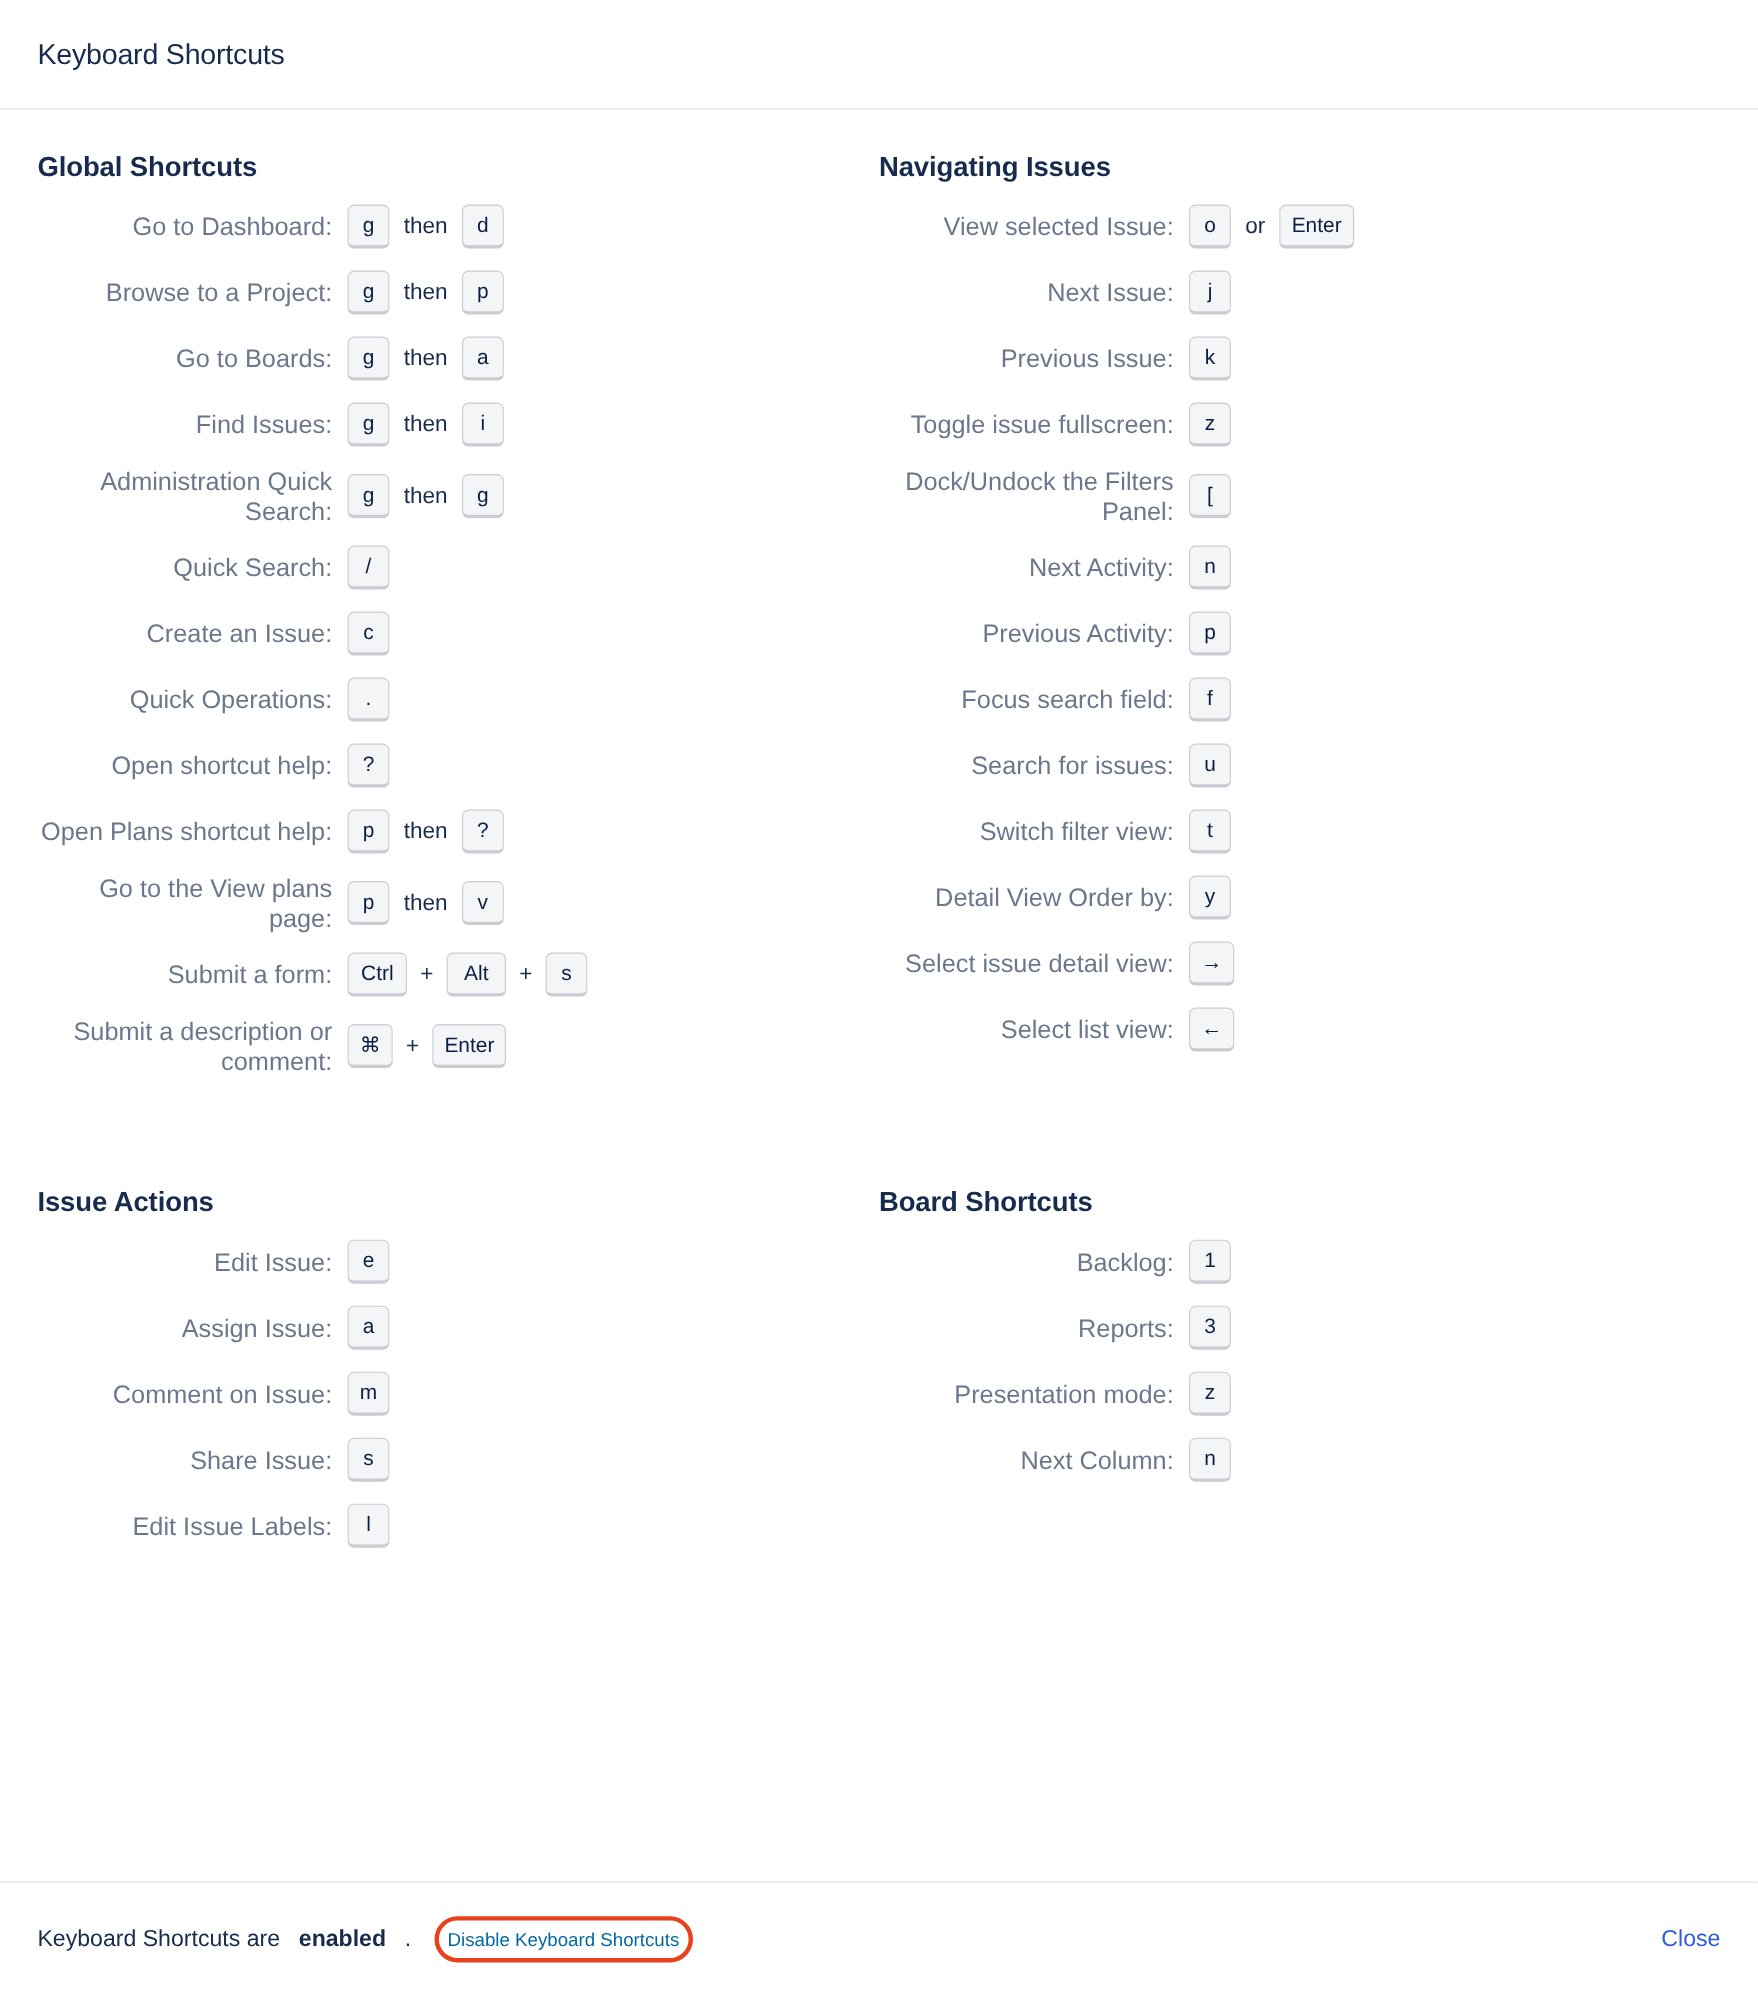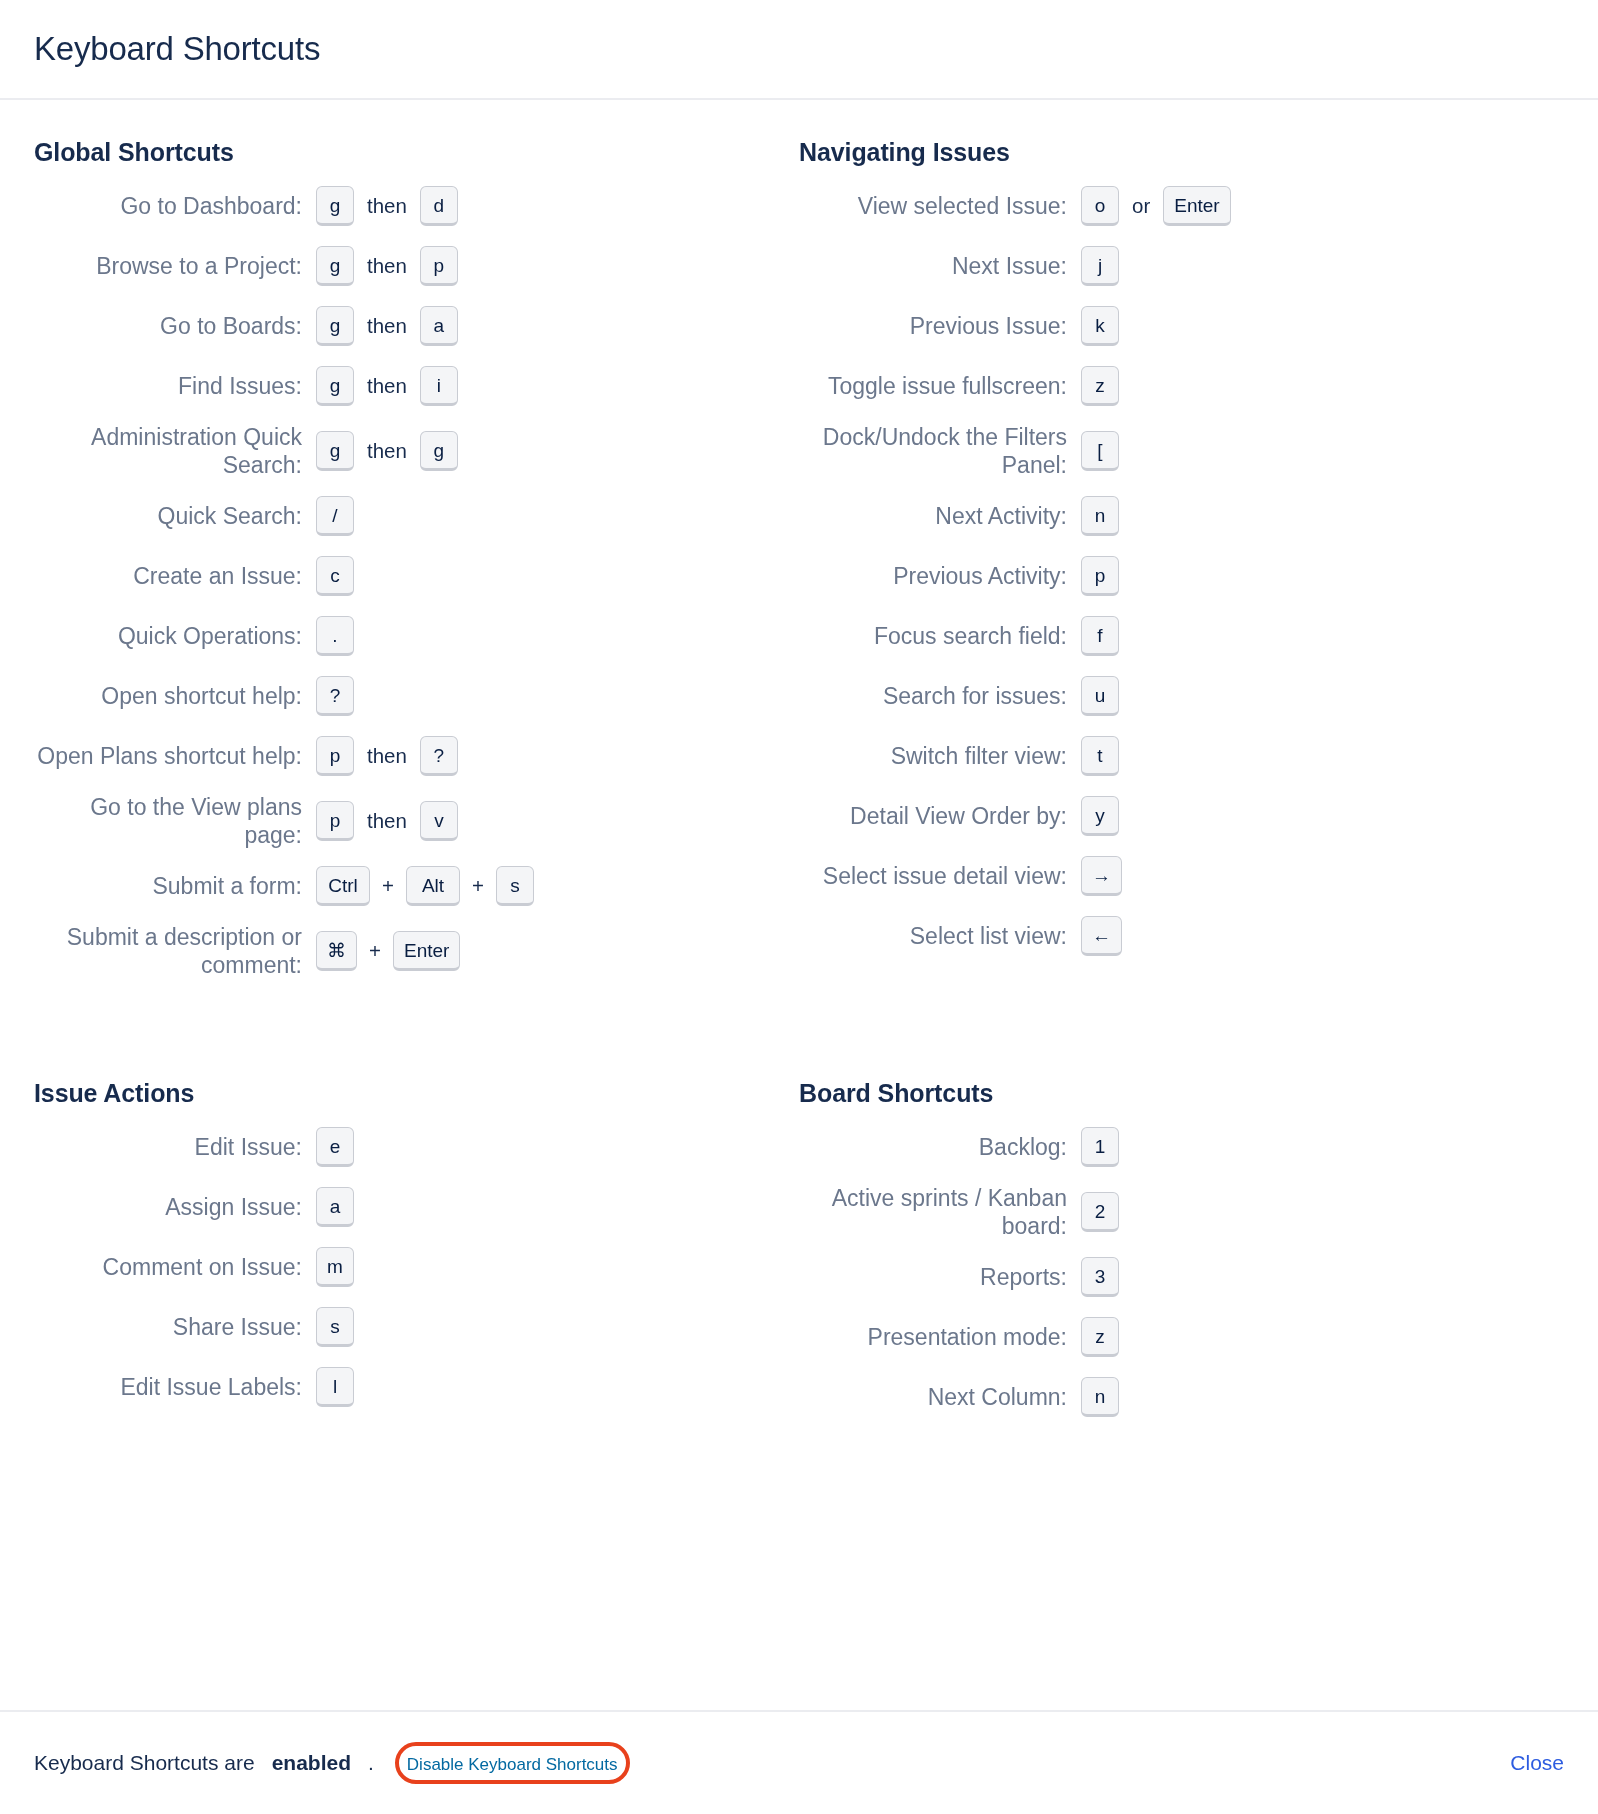--- a/index.html
+++ b/index.html
@@ -19,21 +19,21 @@
   
   .dlg-header {
     height: 100px;
     padding: 0 34px;
     display: flex;
     align-items: center;
     border-bottom: 2px solid #ebecf0;
     background: #fff;
   }
   .dlg-title {
-    font-size: 33px;
+    font-size: 26px;
     font-weight: 500;
     color: #172b4d;
     letter-spacing: -0.2px;
   }
 
   
   .dlg-body {
     position: absolute;
     top: 100px;
     left: 0;
@@ -389,26 +389,20 @@
       </div>
       <div class="block row2">
         <div class="section-title">Board Shortcuts</div>
         <div class="sc-row">
           <div class="sc-label">Backlog:</div>
           <div class="sc-keys">
             <span class="kbd">1</span>
           </div>
         </div>
         <div class="sc-row">
-          <div class="sc-label">Active sprints / Kanban board:</div>
-          <div class="sc-keys">
-            <span class="kbd">2</span>
-          </div>
-        </div>
-        <div class="sc-row">
           <div class="sc-label">Reports:</div>
           <div class="sc-keys">
             <span class="kbd">3</span>
           </div>
         </div>
         <div class="sc-row">
           <div class="sc-label">Presentation mode:</div>
           <div class="sc-keys">
             <span class="kbd">z</span>
           </div>

